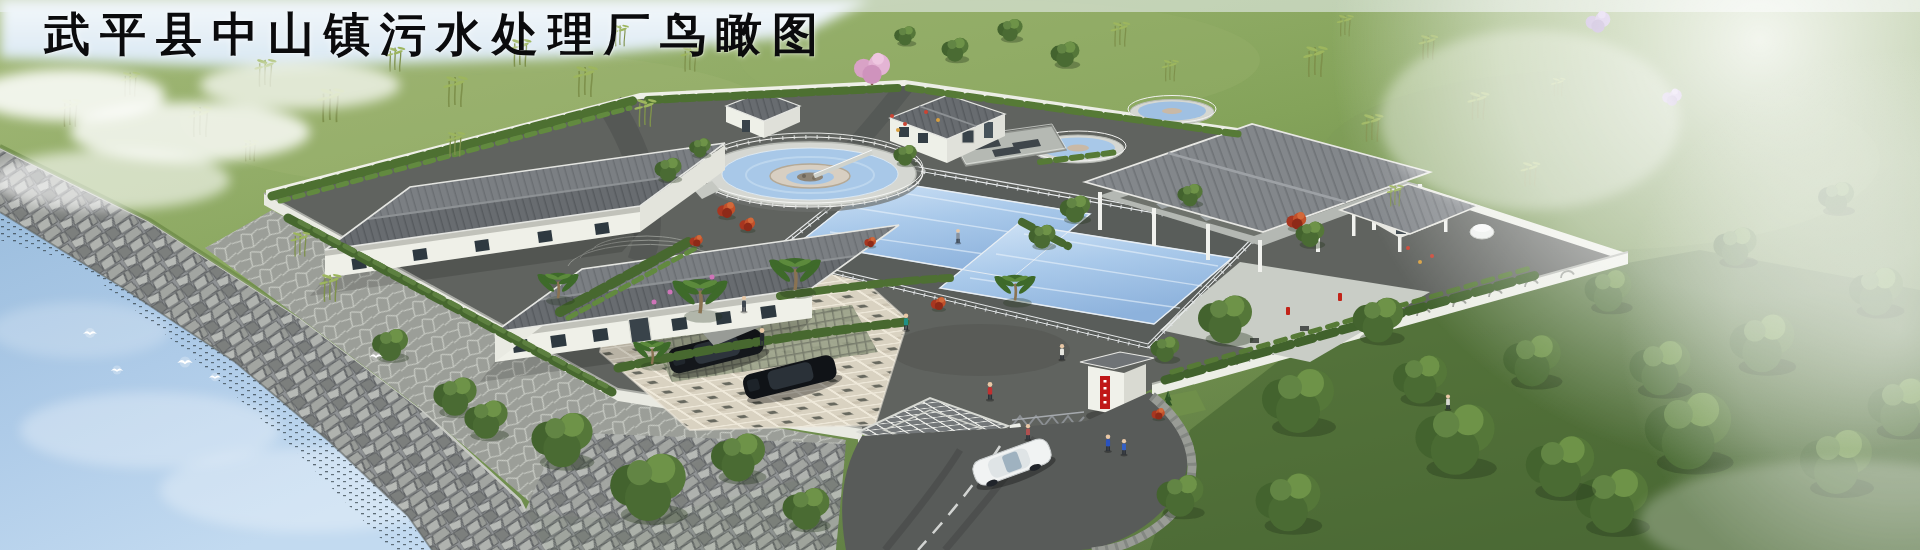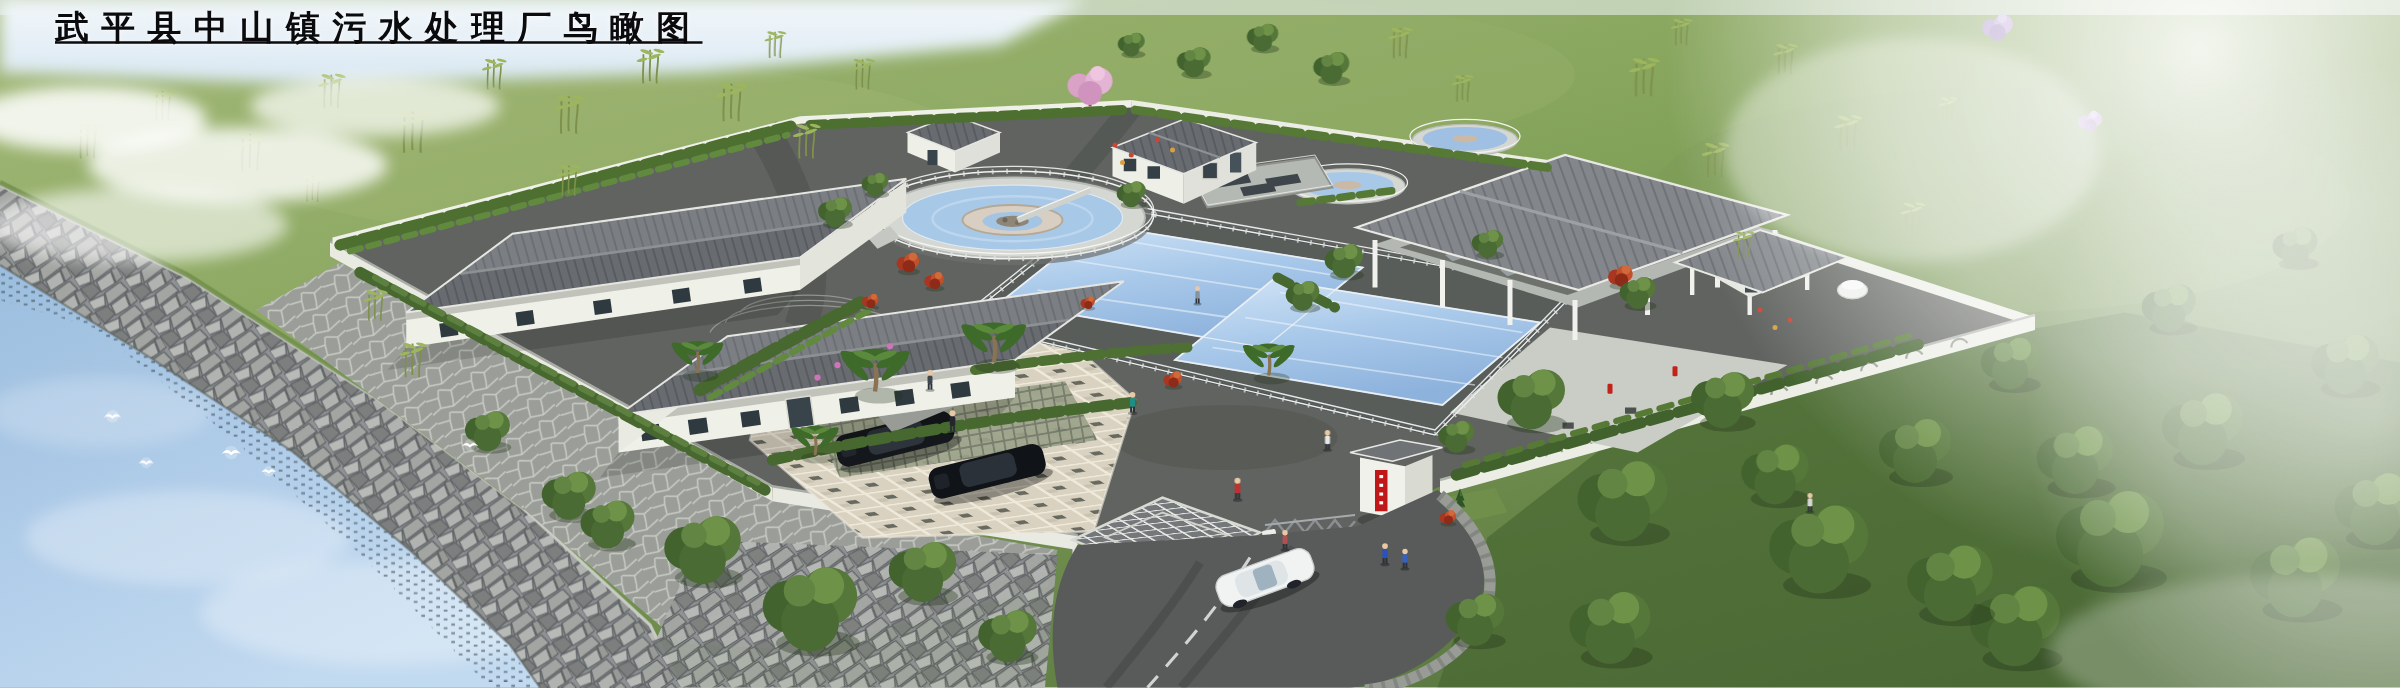--- a/index.html
+++ b/index.html
@@ -2,23 +2,23 @@
 <html><head>
 <meta charset="utf-8">
 <style>
   html,body{margin:0;padding:0;background:#c8d8c0;}
   .stage{position:relative;width:1920px;height:550px;overflow:hidden;
          font-family:"DejaVu Sans","Liberation Sans",sans-serif;}
   .stage svg{position:absolute;left:0;top:0;}
   .title-overlay{
     position:absolute;left:44px;top:4px;width:1200px;
     font-family:"DejaVu Serif","Liberation Serif",serif;
-    font-size:27px;font-weight:700;letter-spacing:10px;color:#0b0b0d;
+    font-size:46px;font-weight:700;letter-spacing:10px;color:#0b0b0d;
     text-shadow:0 0 6px rgba(255,255,255,.55), 1px 1px 0 rgba(255,255,255,.25);
-    white-space:nowrap;user-select:none;text-decoration:underline;
+    white-space:nowrap;user-select:none;
   }
 </style>
 </head>
 <body>
 
 <div class="stage">
 <svg width="1920" height="550" viewBox="0 0 1920 550">
   <defs>
     <linearGradient id="gSky" x1="0" y1="0" x2="0" y2="1">
       <stop offset="0" stop-color="#f3f8fb"></stop>

